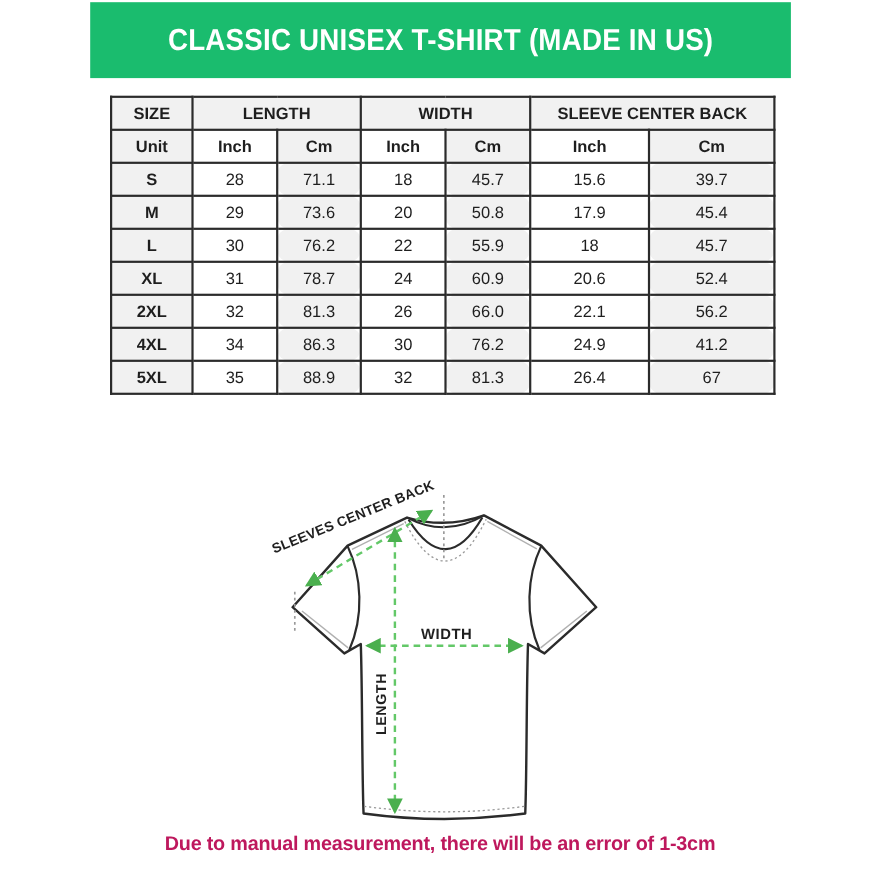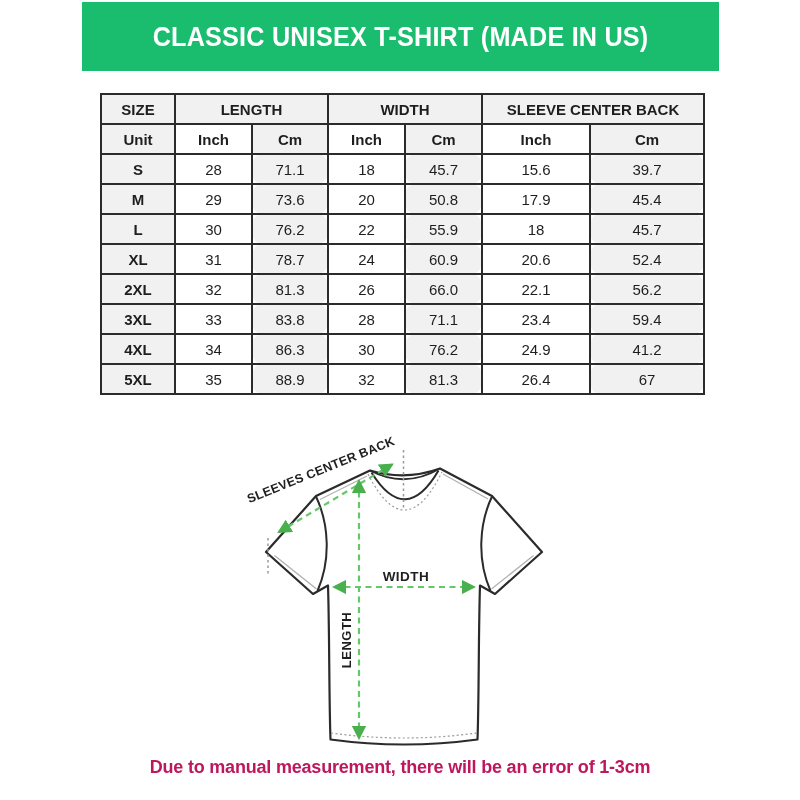--- a/index.html
+++ b/index.html
@@ -9,21 +9,21 @@
   }
   .banner{
     position:absolute;left:82px;top:2px;width:637px;height:69px;
     background:#1abc6e;display:flex;align-items:center;justify-content:center;
   }
   .banner h1{
     margin:0;color:#ffffff;font-size:26px;font-weight:bold;letter-spacing:0.2px;
     transform:scale(0.97,1.06);white-space:nowrap;
   }
   table.size-chart{
-    position:absolute;left:100px;top:93px;width:603px;
+    position:absolute;left:100px;top:87px;width:603px;
     border-collapse:collapse;table-layout:fixed;
     color:#1e1e1e;
     padding-left:32px;
   }
   table.size-chart th, table.size-chart td{
     border:2px solid #2b2b2b;height:28px;text-align:center;vertical-align:middle;
     font-size:15px;padding:0;
   }
   table.size-chart th{font-weight:bold;}
   table.size-chart td{font-weight:normal;border-radius:11px;}
@@ -110,29 +110,20 @@
     <tr>
       <th class="g">2XL</th>
       <td class="w">32</td>
       <td class="g">81.3</td>
       <td class="w">26</td>
       <td class="g">66.0</td>
       <td class="w">22.1</td>
       <td class="g">56.2</td>
     </tr>
     <tr>
-      <th class="g">3XL</th>
-      <td class="w">33</td>
-      <td class="g">83.8</td>
-      <td class="w">28</td>
-      <td class="g">71.1</td>
-      <td class="w">23.4</td>
-      <td class="g">59.4</td>
-    </tr>
-    <tr>
       <th class="g">4XL</th>
       <td class="w">34</td>
       <td class="g">86.3</td>
       <td class="w">30</td>
       <td class="g">76.2</td>
       <td class="w">24.9</td>
       <td class="g">41.2</td>
     </tr>
     <tr>
       <th class="g">5XL</th>

